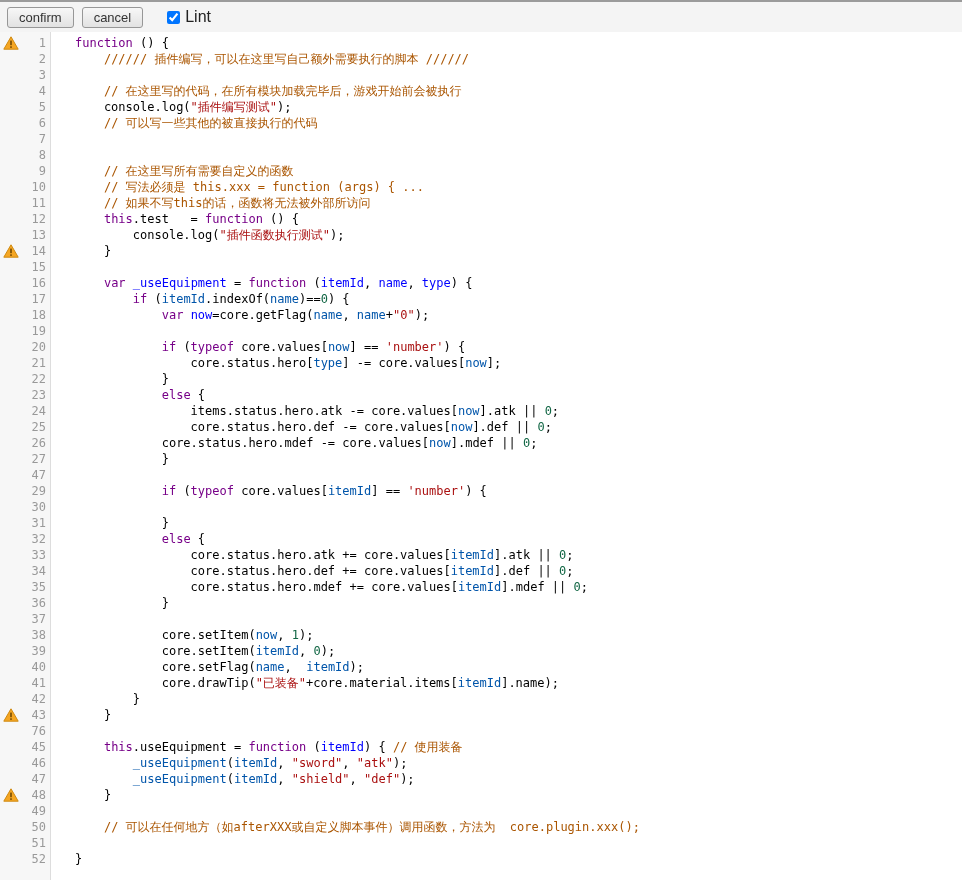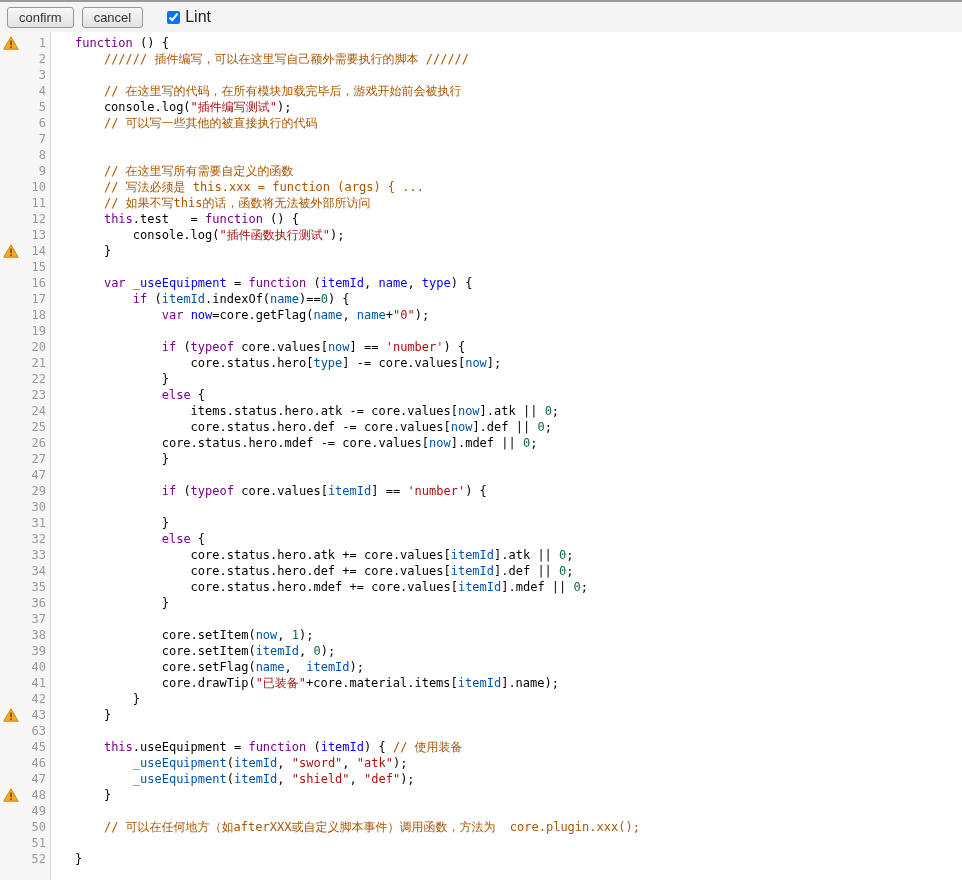--- a/index.html
+++ b/index.html
@@ -96,21 +96,21 @@
         <div class="line"><span class="marker"></span><span class="lnum">38</span><span class="codetext"><span class="s-p">            core.setItem(</span><span class="s-v">now</span><span class="s-p">, </span><span class="s-n">1</span><span class="s-p">);</span></span></div>
         <div class="line"><span class="marker"></span><span class="lnum">39</span><span class="codetext"><span class="s-p">            core.setItem(</span><span class="s-v">itemId</span><span class="s-p">, </span><span class="s-n">0</span><span class="s-p">);</span></span></div>
         <div class="line"><span class="marker"></span><span class="lnum">40</span><span class="codetext"><span class="s-p">            core.setFlag(</span><span class="s-v">name</span><span class="s-p">,  </span><span class="s-v">itemId</span><span class="s-p">);</span></span></div>
         <div class="line"><span class="marker"></span><span class="lnum">41</span><span class="codetext"><span class="s-p">            core.drawTip(</span><span class="s-s">"已装备"</span><span class="s-p">+core.material.items[</span><span class="s-v">itemId</span><span class="s-p">].name);</span></span></div>
         <div class="line"><span class="marker"></span><span class="lnum">42</span><span class="codetext"><span class="s-p">        }</span></span></div>
         <div class="line"><span class="marker"><svg width="16" height="14" viewBox="0 0 16 14">
               <path d="M8 0.8 L15.2 13.2 H0.8 Z" fill="#f5a623" stroke="#cf8a10" stroke-width="1"></path>
               <rect x="7.25" y="4.6" width="1.5" height="4.6" fill="#6b4400"></rect>
               <rect x="7.25" y="10.3" width="1.5" height="1.6" fill="#6b4400"></rect>
             </svg></span><span class="lnum">43</span><span class="codetext"><span class="s-p">    }</span></span></div>
-        <div class="line"><span class="marker"></span><span class="lnum">63</span><span class="codetext"></span></div>
+        <div class="line"><span class="marker"></span><span class="lnum">76</span><span class="codetext"></span></div>
         <div class="line"><span class="marker"></span><span class="lnum">45</span><span class="codetext"><span class="s-p">    </span><span class="s-k">this</span><span class="s-p">.useEquipment = </span><span class="s-k">function</span><span class="s-p"> (</span><span class="s-d">itemId</span><span class="s-p">) { </span><span class="s-c">// 使用装备</span></span></div>
         <div class="line"><span class="marker"></span><span class="lnum">46</span><span class="codetext"><span class="s-p">        </span><span class="s-v">_useEquipment</span><span class="s-p">(</span><span class="s-v">itemId</span><span class="s-p">, </span><span class="s-s">"sword"</span><span class="s-p">, </span><span class="s-s">"atk"</span><span class="s-p">);</span></span></div>
         <div class="line"><span class="marker"></span><span class="lnum">47</span><span class="codetext"><span class="s-p">        </span><span class="s-v">_useEquipment</span><span class="s-p">(</span><span class="s-v">itemId</span><span class="s-p">, </span><span class="s-s">"shield"</span><span class="s-p">, </span><span class="s-s">"def"</span><span class="s-p">);</span></span></div>
         <div class="line"><span class="marker"><svg width="16" height="14" viewBox="0 0 16 14">
               <path d="M8 0.8 L15.2 13.2 H0.8 Z" fill="#f5a623" stroke="#cf8a10" stroke-width="1"></path>
               <rect x="7.25" y="4.6" width="1.5" height="4.6" fill="#6b4400"></rect>
               <rect x="7.25" y="10.3" width="1.5" height="1.6" fill="#6b4400"></rect>
             </svg></span><span class="lnum">48</span><span class="codetext"><span class="s-p">    }</span></span></div>
         <div class="line"><span class="marker"></span><span class="lnum">49</span><span class="codetext"></span></div>
         <div class="line"><span class="marker"></span><span class="lnum">50</span><span class="codetext"><span class="s-p">    </span><span class="s-c">// 可以在任何地方（如afterXXX或自定义脚本事件）调用函数，方法为  core.plugin.xxx();</span></span></div>

